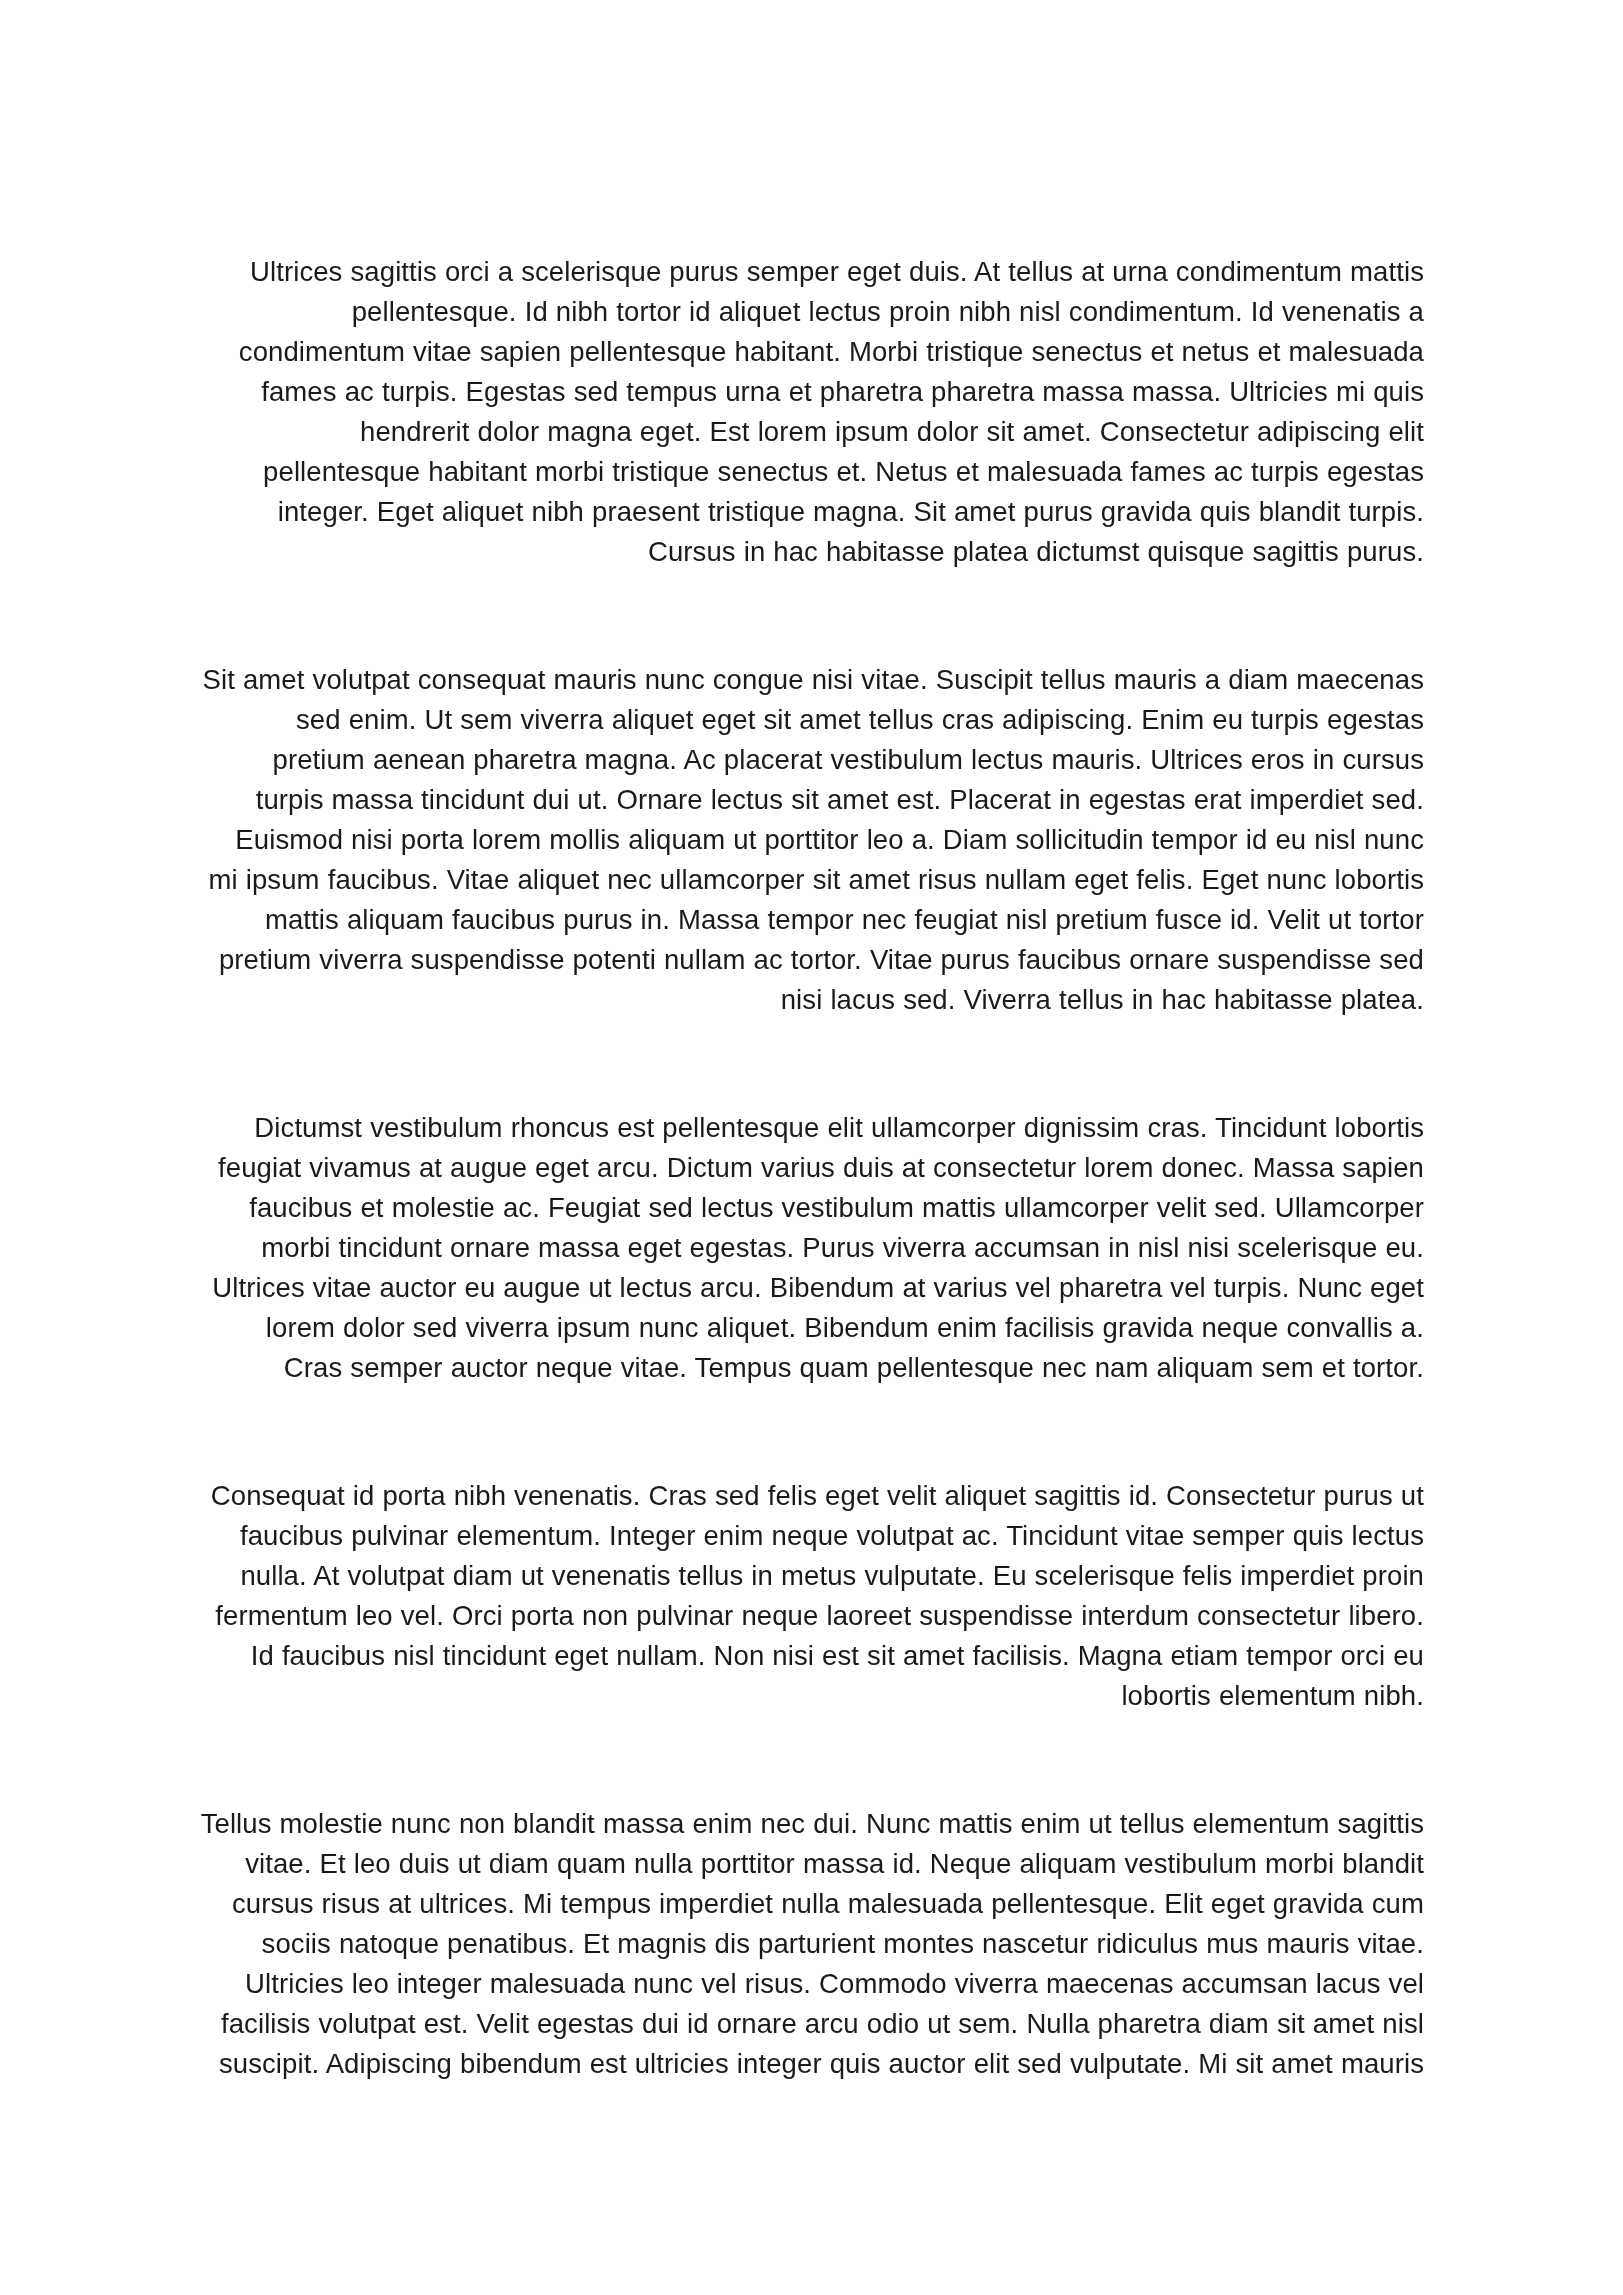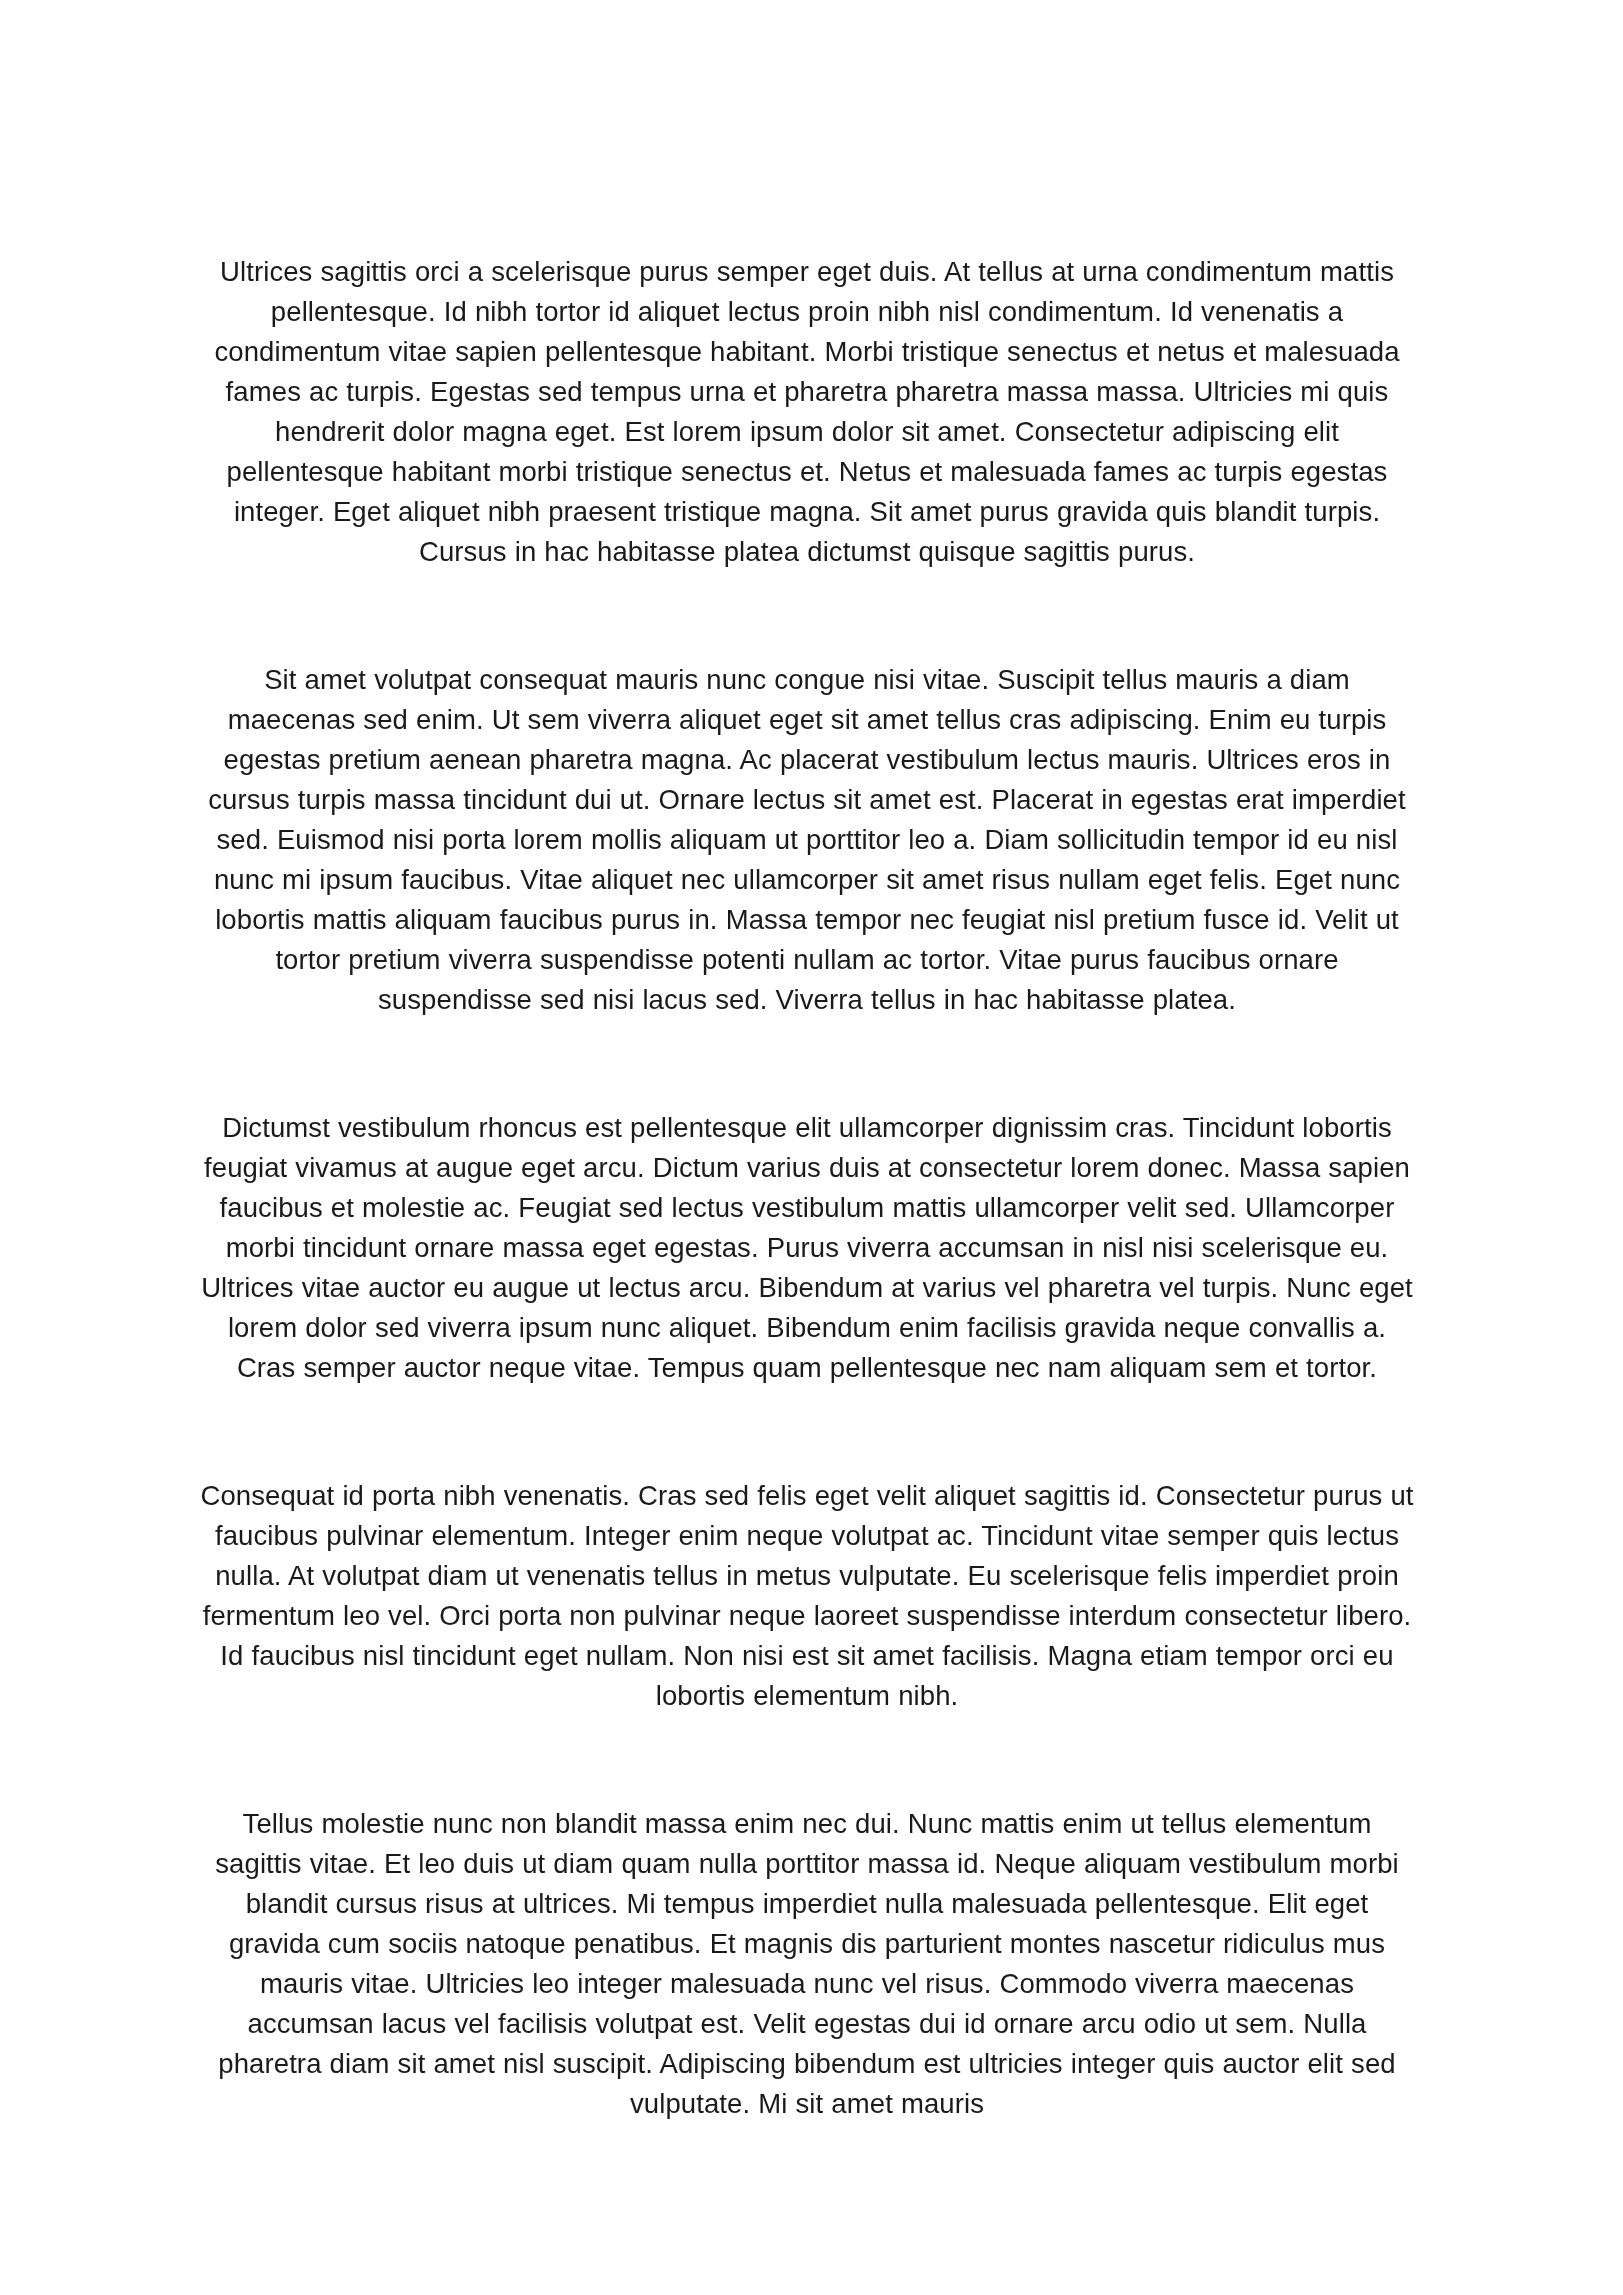--- a/index.html
+++ b/index.html
@@ -25,22 +25,22 @@
   }
   .text-block {
     position: absolute;
     left: 200px;
     top: 252px;
     width: 1230px;
   }
   .para {
     font-size: 27.5px;
     line-height: 40px;
-    margin: 0 16px 88px 0;
-    text-align: center;
+    margin: 0 6px 88px 0;
+    text-align: right;
     letter-spacing: 0.1px;
     word-spacing: 0.3px;
     color: #1a1a1a;
   }
   .para:last-child {
     margin-bottom: 0;
   }
 </style>
 </head>
 <body>

